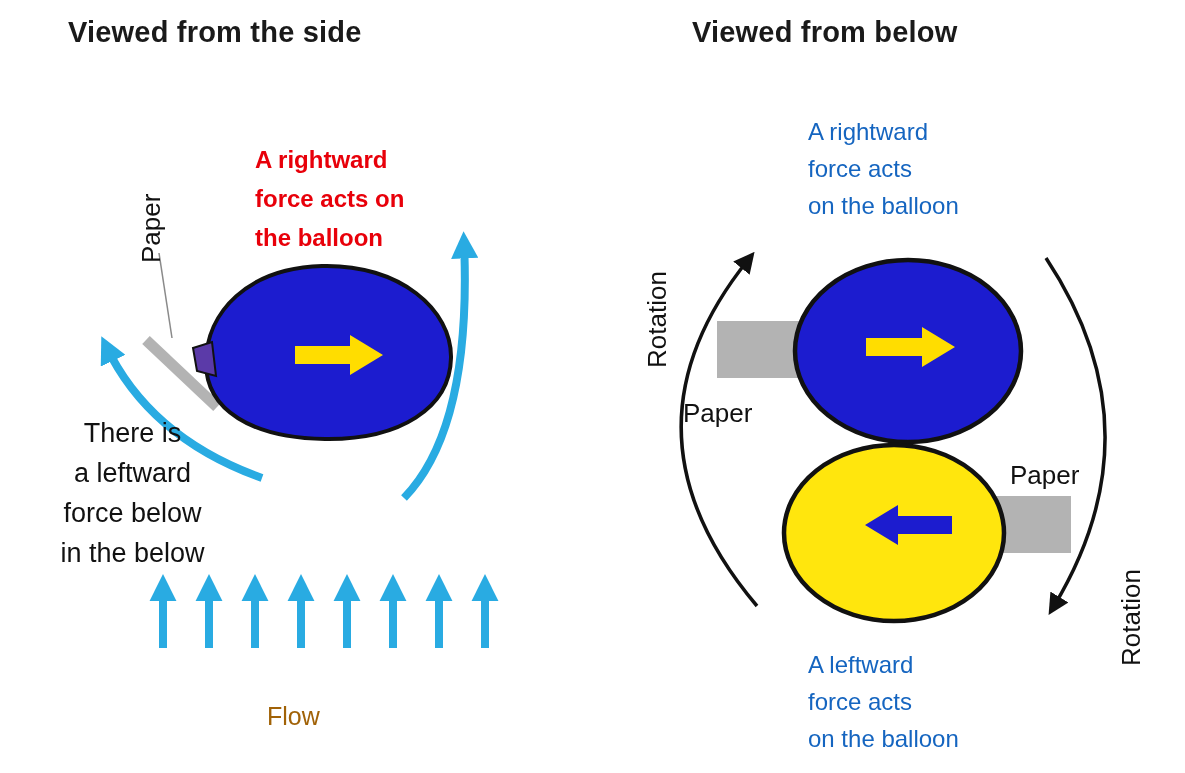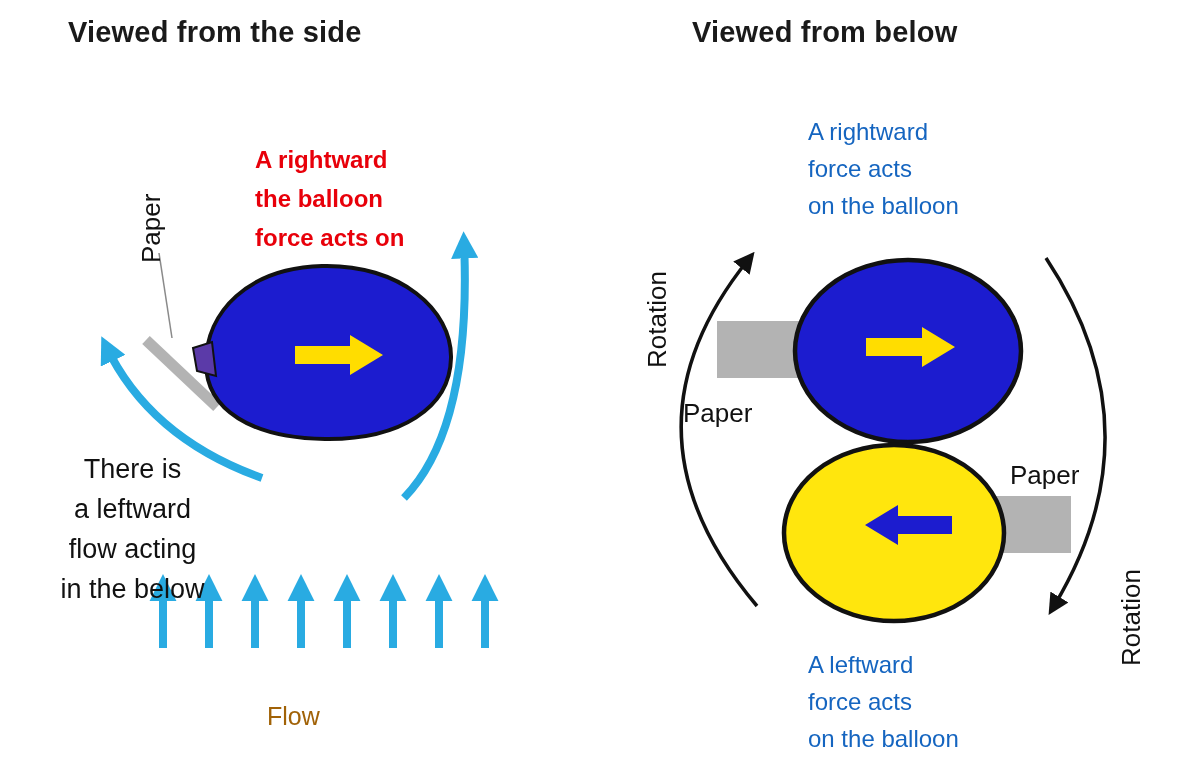--- a/index.html
+++ b/index.html
@@ -8,21 +8,21 @@
     width:1185px; height:773px;
     background:#ffffff;
     font-family:"Liberation Sans", sans-serif;
     overflow:hidden;
   }
   .svg-layer { position:absolute; left:0; top:0; width:1185px; height:773px; }
   .txt { position:absolute; color:#111111; white-space:nowrap; }
   .title { font-size:29px; font-weight:bold; color:#1a1a1a; letter-spacing:0.2px; }
   .note-red { font-size:24px; font-weight:bold; color:#e8000a; line-height:39px; }
   .note-blue { font-size:24px; color:#1565c0; line-height:37px; }
-  .note-black { font-size:27px; color:#111111; line-height:40px; text-align:center; white-space:normal;margin-top:36px; }
+  .note-black { font-size:27px; color:#111111; line-height:40px; text-align:center; white-space:normal; }
   .label { font-size:26px; color:#111111; }
   .flow-label { font-size:25px; color:#a16207; }
   .rot { transform:rotate(-90deg); transform-origin:0 0; }
 </style>
 </head>
 <body>
 
 <div class="stage">
 
   <svg class="svg-layer" viewBox="0 0 1185 773">
@@ -70,30 +70,30 @@
 
     <ellipse cx="894" cy="533" rx="110" ry="88" fill="#ffe60d" stroke="#111111" stroke-width="4.5"></ellipse>
     <polygon points="952,516 898,516 898,505 865,525 898,545 898,534 952,534" fill="#1c1ccf"></polygon>
   </svg>
 
   <div class="txt title" style="left:68px; top:16px;">Viewed from the side</div>
   <div class="txt title" style="left:648px; top:16px;margin-left:44px;">Viewed from below</div>
 
   <div class="txt note-red" style="left:255px; top:140px;">
     <div>A rightward</div>
+    <div>force acts on</div>
     <div>the balloon</div>
-    <div>force acts on</div>
   </div>
 
   <div class="txt label rot" style="left:136px; top:263px;">Paper</div>
 
   <div class="txt note-black" style="left:30px; top:413px; width:205px;">
     <div>There is</div>
     <div>a leftward</div>
-    <div>flow acting</div>
+    <div>force below</div>
     <div>in the below</div>
   </div>
 
   <div class="txt flow-label" style="left:267px; top:702px;">Flow</div>
 
   <div class="txt note-blue" style="left:808px; top:113px;">
     <div>A rightward</div>
     <div>force acts</div>
     <div>on the balloon</div>
   </div>

